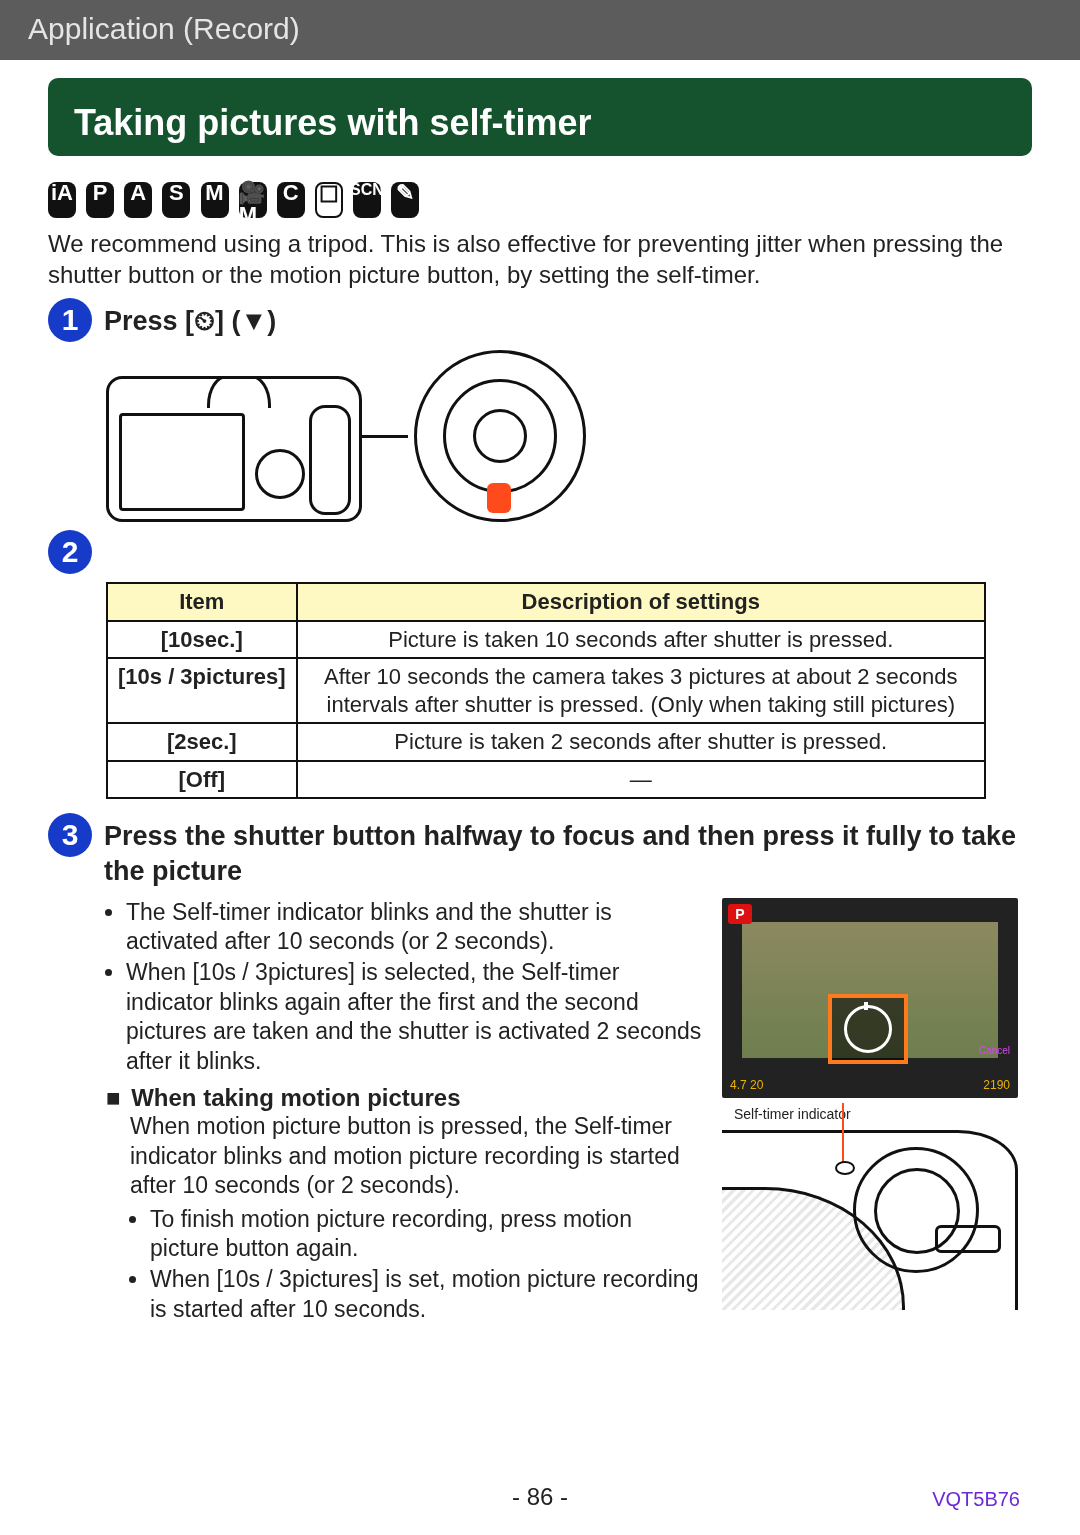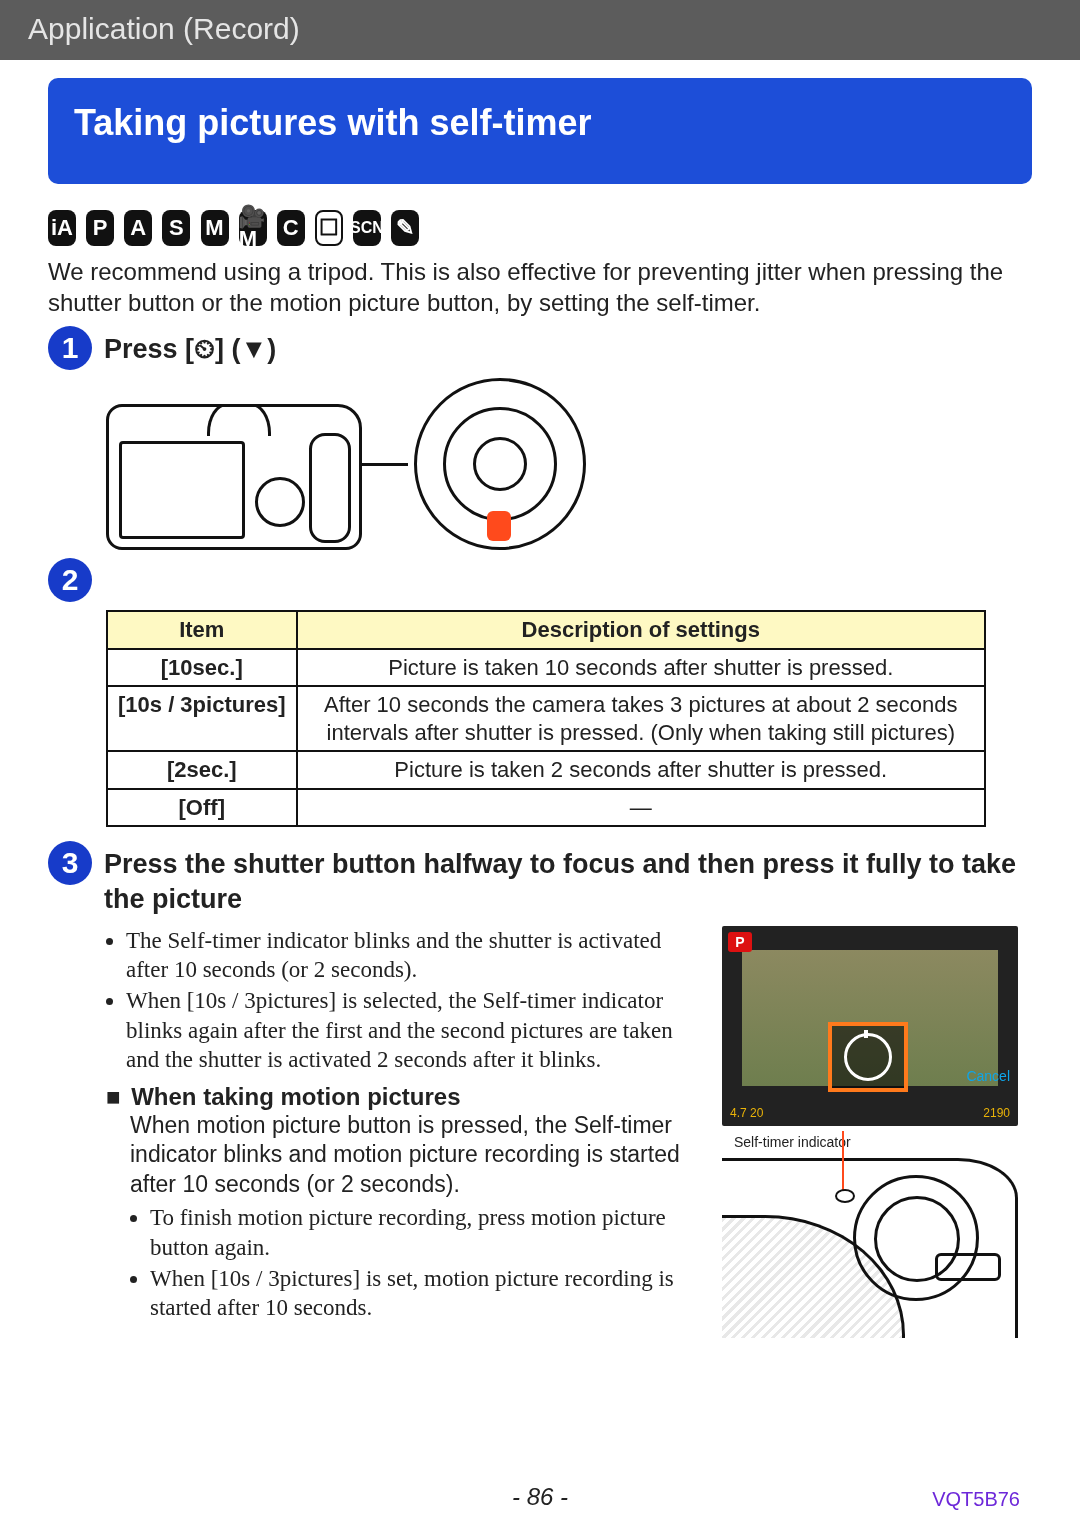--- a/index.html
+++ b/index.html
@@ -20,36 +20,36 @@
   .header-bar {
     background: #5c5c5c;
     color: #e5e5e5;
     font-size: 30px;
     padding: 12px 28px 14px 28px;
   }
   .content {
     padding: 18px 48px 40px 48px;
   }
   .title-block {
-    background: #1d4ed8;
+    background: #14532d;
     color: #fff;
     font-size: 36px;
     font-weight: bold;
     border-radius: 10px;
-    padding: 24px 26px 40px 26px;
+    padding: 24px 26px 12px 26px;
     margin-bottom: 26px;
   }
   .mode-row {
     margin-bottom: 10px;
   }
   .mode-cell {
     display: inline-flex;
     width: 28px;
     height: 36px;
-    align-items: center;
+    align-items: flex-start;
     justify-content: center;
     margin-right: 4px;
     vertical-align: middle;
     box-sizing: border-box;
   }
   .mode-rounded {
     border-radius: 8px;
   }
   .mode-dark {
     background: #111;
@@ -224,21 +224,20 @@
   }
   .bullet-list {
     margin: 4px 0 0 0;
     padding-left: 20px;
     font-size: 23px;
     line-height: 1.28;
   }
   .bullet-list li {
     list-style-type: disc;
     margin-bottom: 2px;
-    font-family: Liberation Serif, serif;
   }
   .sub-head {
     font-size: 24px;
     font-weight: bold;
     margin-top: 8px;
   }
   .sub-head::before {
     content: "■";
     margin-right: 4px;
   }
@@ -288,21 +287,21 @@
   .lcd-screenshot .timer-inner {
     width: 42px; height: 42px;
     border: 3px solid #fff;
     border-radius: 50%;
     position: relative;
   }
   .lcd-screenshot .timer-inner::after{
     content:''; position:absolute; left:17px; top:-6px; width:4px; height:8px; background:#fff;
   }
   .lcd-screenshot .cancel-label{
-    position:absolute; right:8px; bottom:42px; color:#0ea5e9; font-size:14px;
+    position:absolute; right:8px; bottom:42px; color:#d946ef; font-size:10px;
   }
   .lcd-screenshot .info-bar{
     position:absolute; left:8px; right:8px; bottom:6px; color:#eab308; font-size:12px; display:flex; justify-content:space-between;
   }
   .caption-right {
     font-size: 14px;
     margin: 2px 0 8px 12px;
   }
   .camera-top {
     width: 296px;
@@ -359,21 +358,21 @@
   .footer {
     position: absolute;
     bottom: 24px;
     left: 0; right: 0;
     padding: 0 60px;
     display: flex;
     justify-content: space-between;
     align-items: flex-end;
     font-size: 24px;
   }
-  .footer .page-num { flex: 1; text-align: center; font-style: italic; }
+  .footer .page-num { flex: 1; text-align: center; }
   .footer .doc-id { font-size: 20px; color: #6d28d9; text-align: right; }
 </style>
 </head>
 <body>
 
 <div class="page">
   <div class="header-bar">
     <span>Application (Record)</span>
   </div>
 

